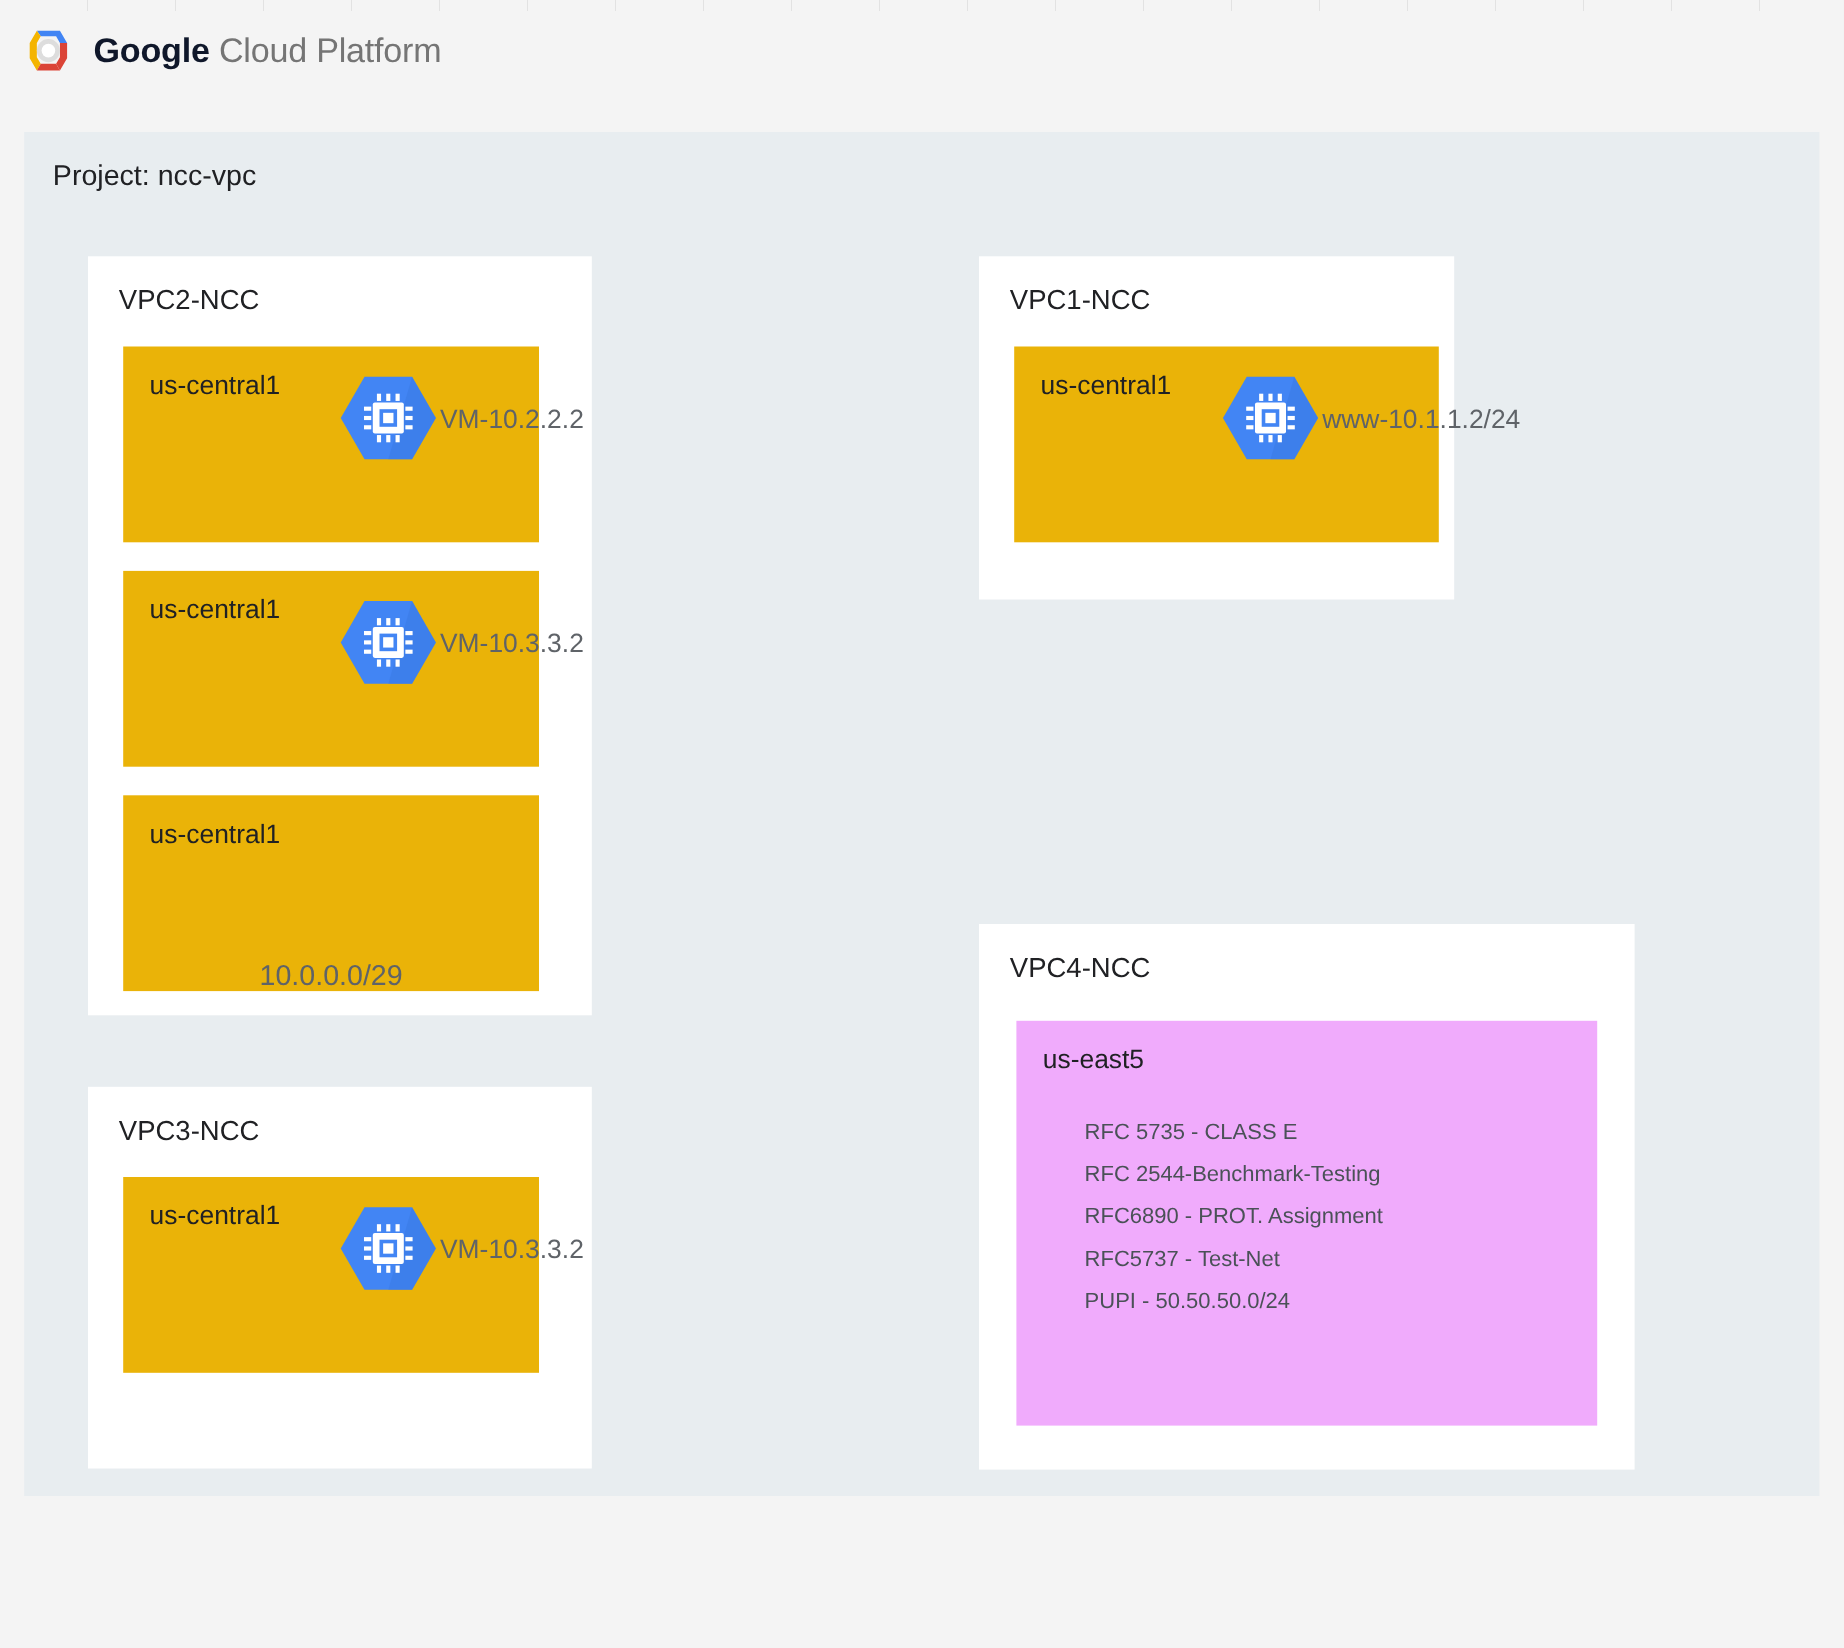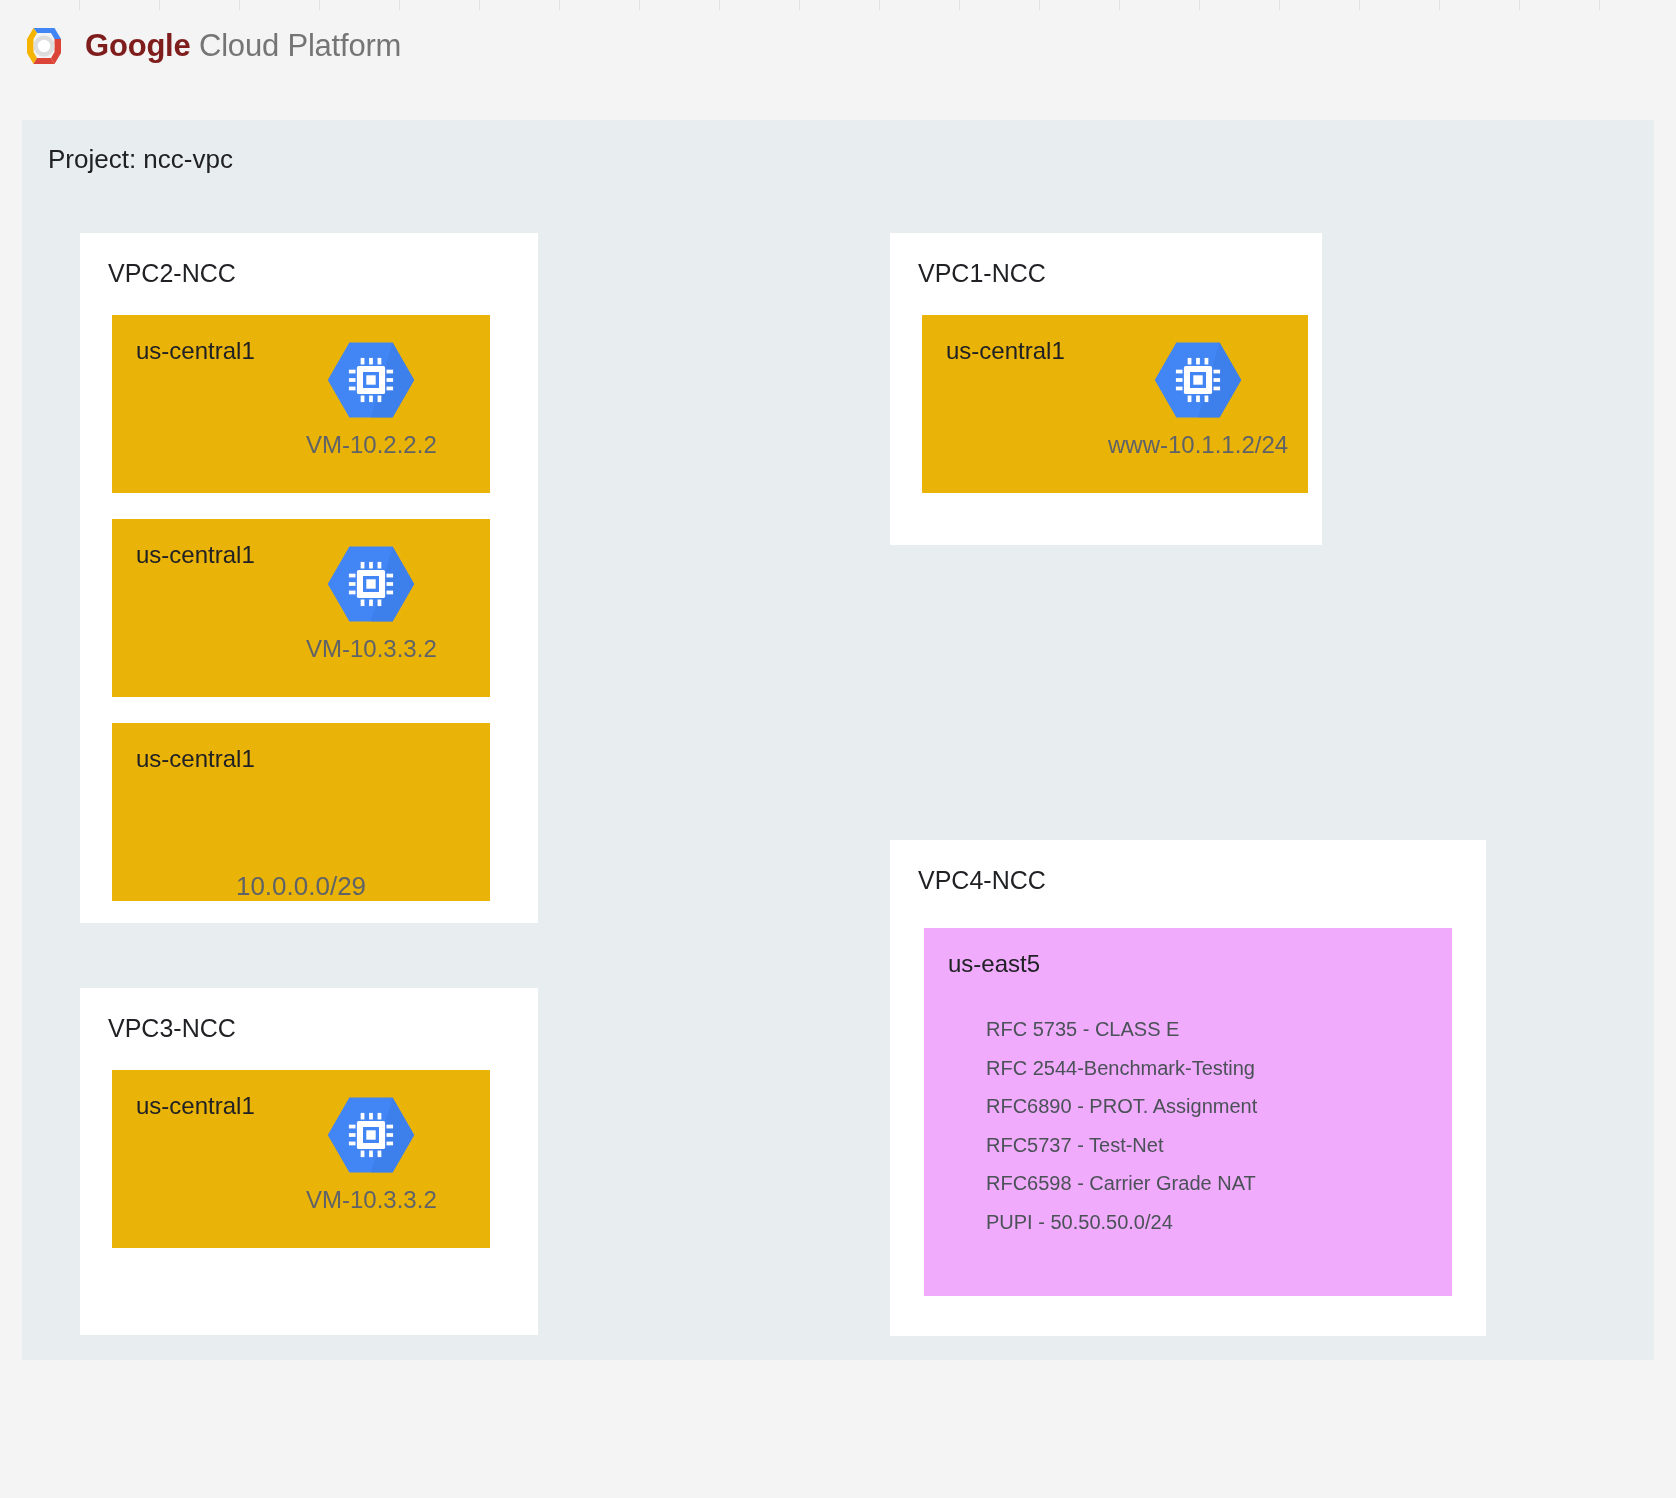--- a/index.html
+++ b/index.html
@@ -30,21 +30,21 @@
     align-items: center;
     gap: 17px;
   }
   .gcp-logo { width: 48px; height: 48px; display: block; }
   .brandbar .brand-text {
     font-size: 31px;
     color: #757575;
     letter-spacing: -0.2px;
     white-space: nowrap;
   }
-  .brand-text .bold { font-weight: bold; color: #7f1d1d; }
+  .brand-text .bold { font-weight: bold; color: #0f172a; }
 
   
   .project {
     position: absolute;
     left: 22px; top: 120px;
     width: 1632px; height: 1240px;
     background: #e8edf0;
   }
   .project-title {
     position: absolute;
@@ -81,21 +81,21 @@
     left: 24px; top: 22px;
     font-size: 24px;
     color: #202124;
     white-space: nowrap;
   }
 
   
   .vm-group {
     position: absolute;
     display: flex;
-    flex-direction: column;
+    flex-direction: row;
     align-items: center;
   }
   .vm-icon { width: 94px; height: 94px; display: block; }
   .vm-caption {
     margin-top: 4px;
     font-size: 24px;
     color: #5f6368;
     white-space: nowrap;
   }
 
@@ -289,19 +289,18 @@
   <div class="vpc" id="vpc4">
     <div class="vpc-title">VPC4-NCC</div>
 
     <div class="zone blue" style="left:34px; top:88px; width:528px; height:368px;">
       <div class="zone-label">us-east5</div>
       <div class="rfc-list">
         <div>RFC 5735 - CLASS E</div>
         <div>RFC 2544-Benchmark-Testing</div>
         <div>RFC6890 - PROT. Assignment</div>
         <div>RFC5737 - Test-Net</div>
-        <div>RFC6598 - Carrier Grade NAT</div>
         <div>PUPI - 50.50.50.0/24</div>
       </div>
     </div>
   </div>
 
 </div>
 
 </body></html>

